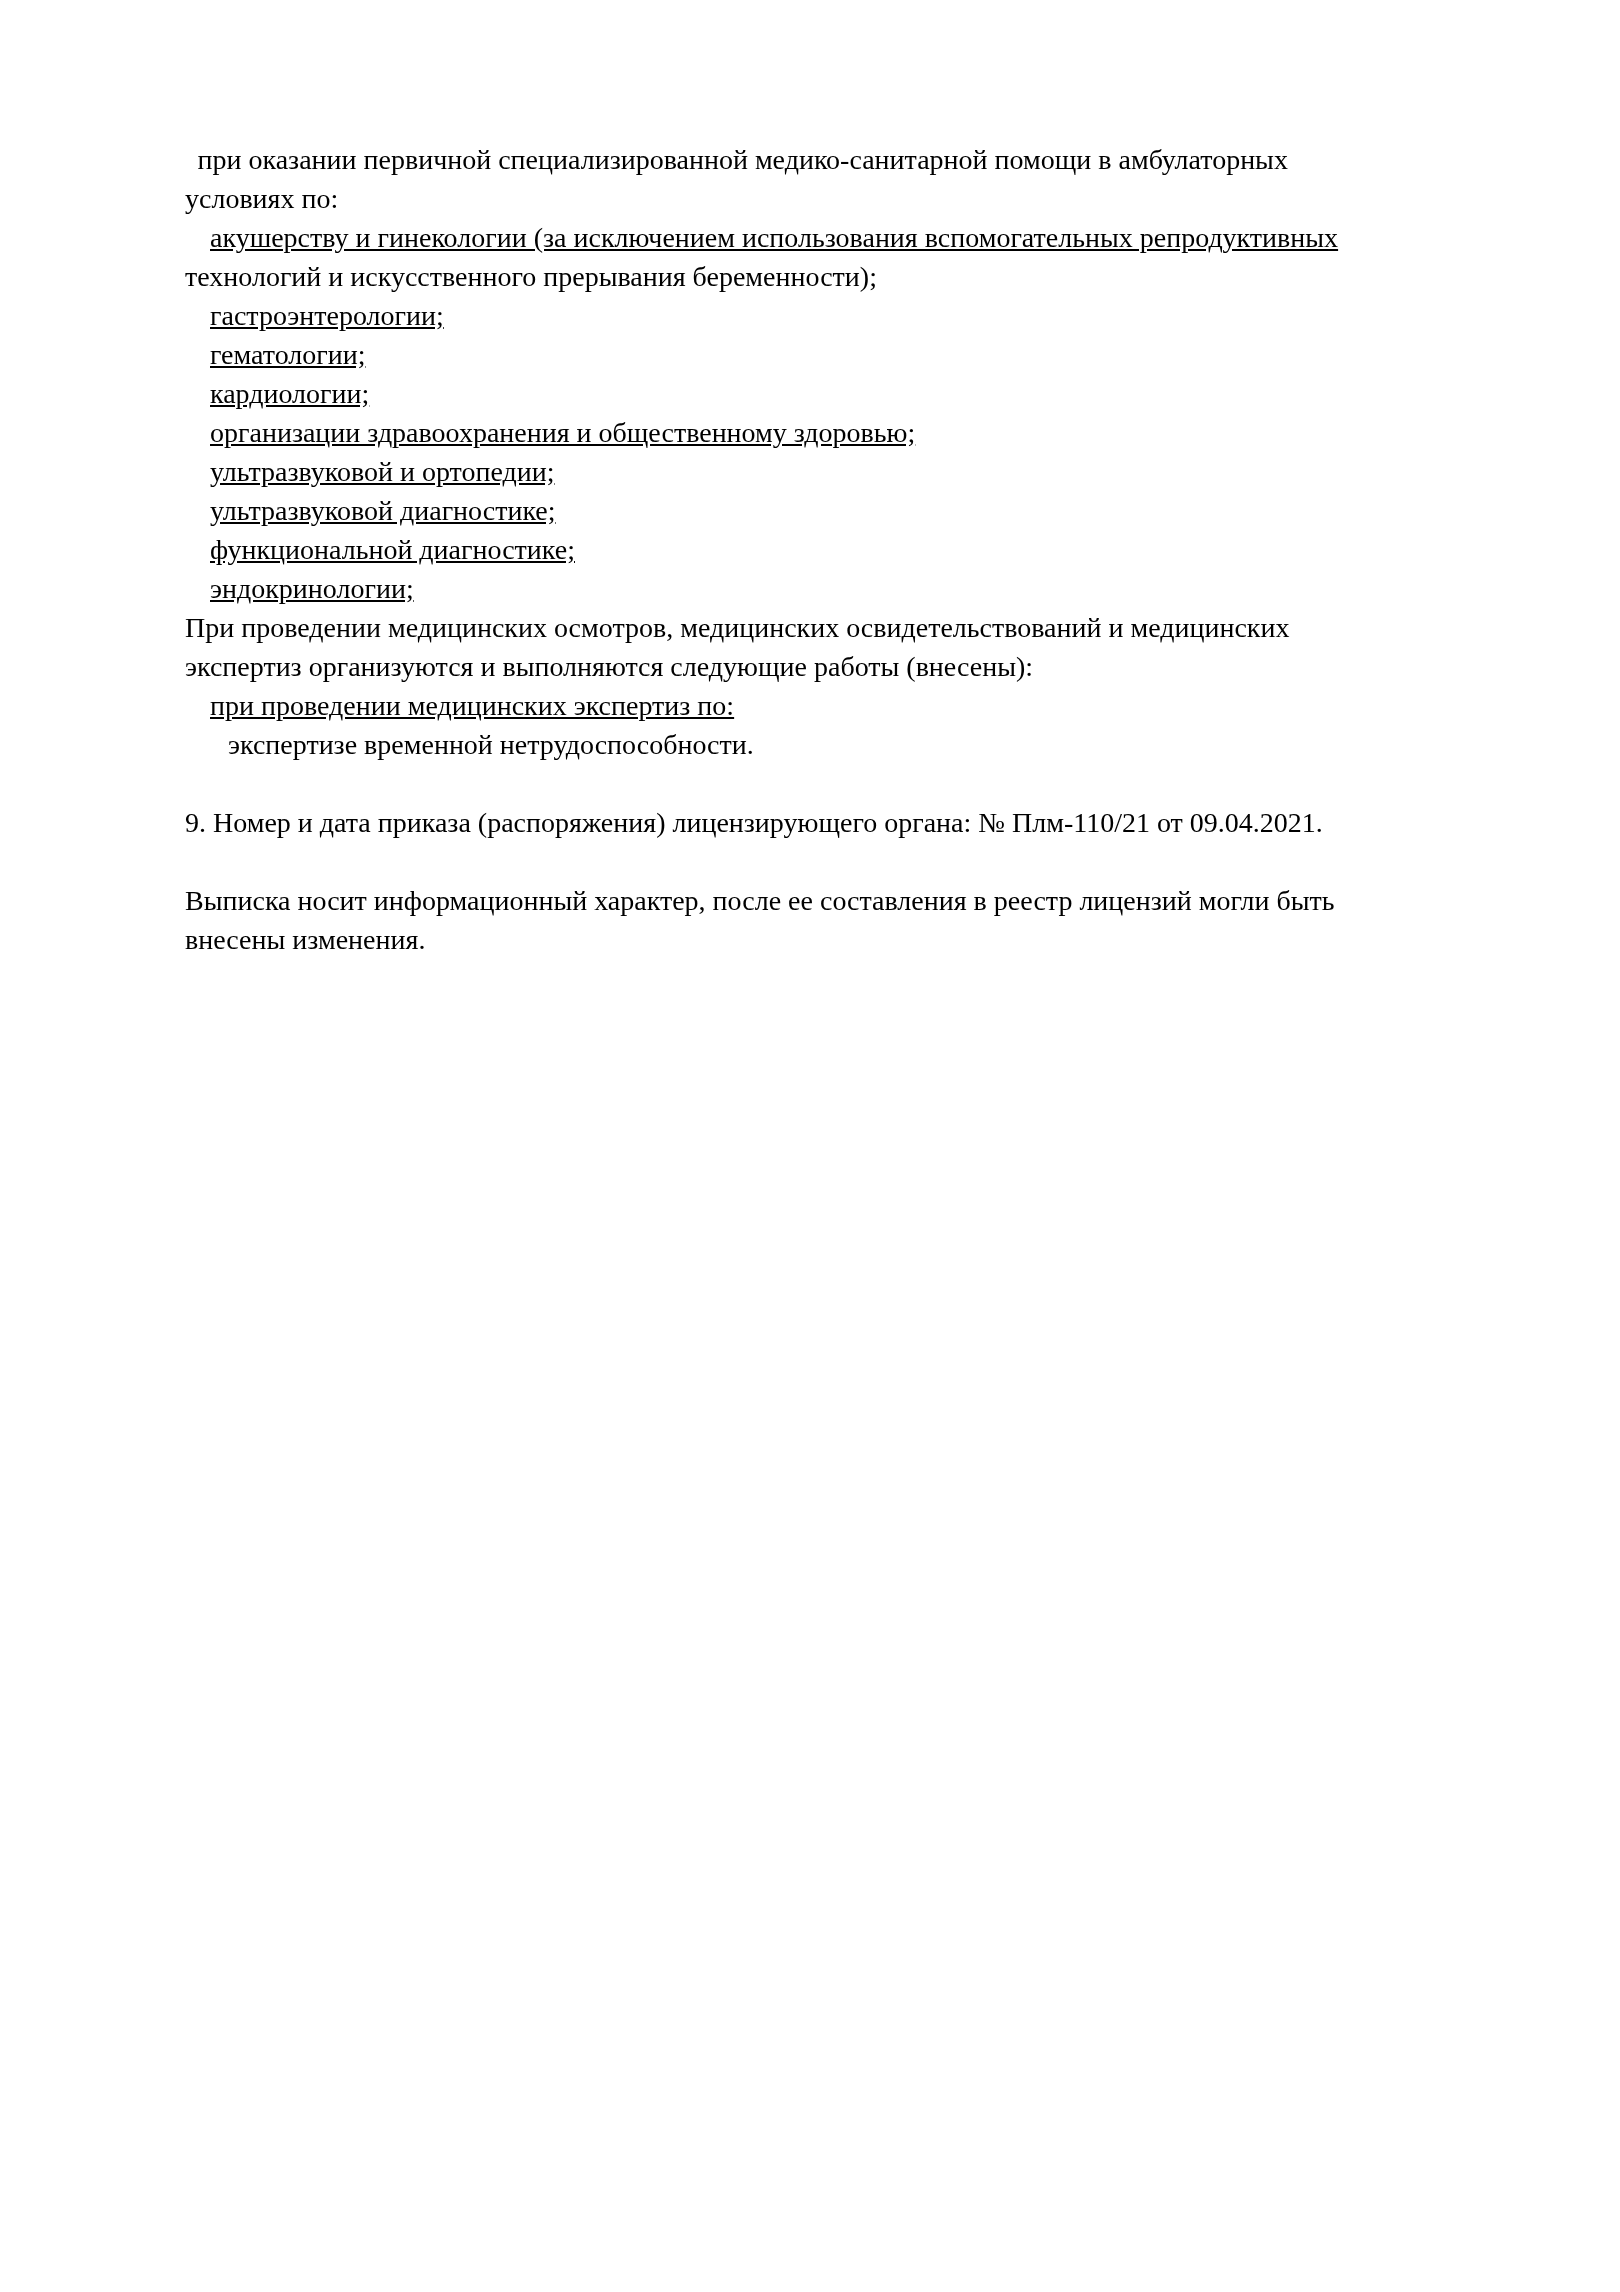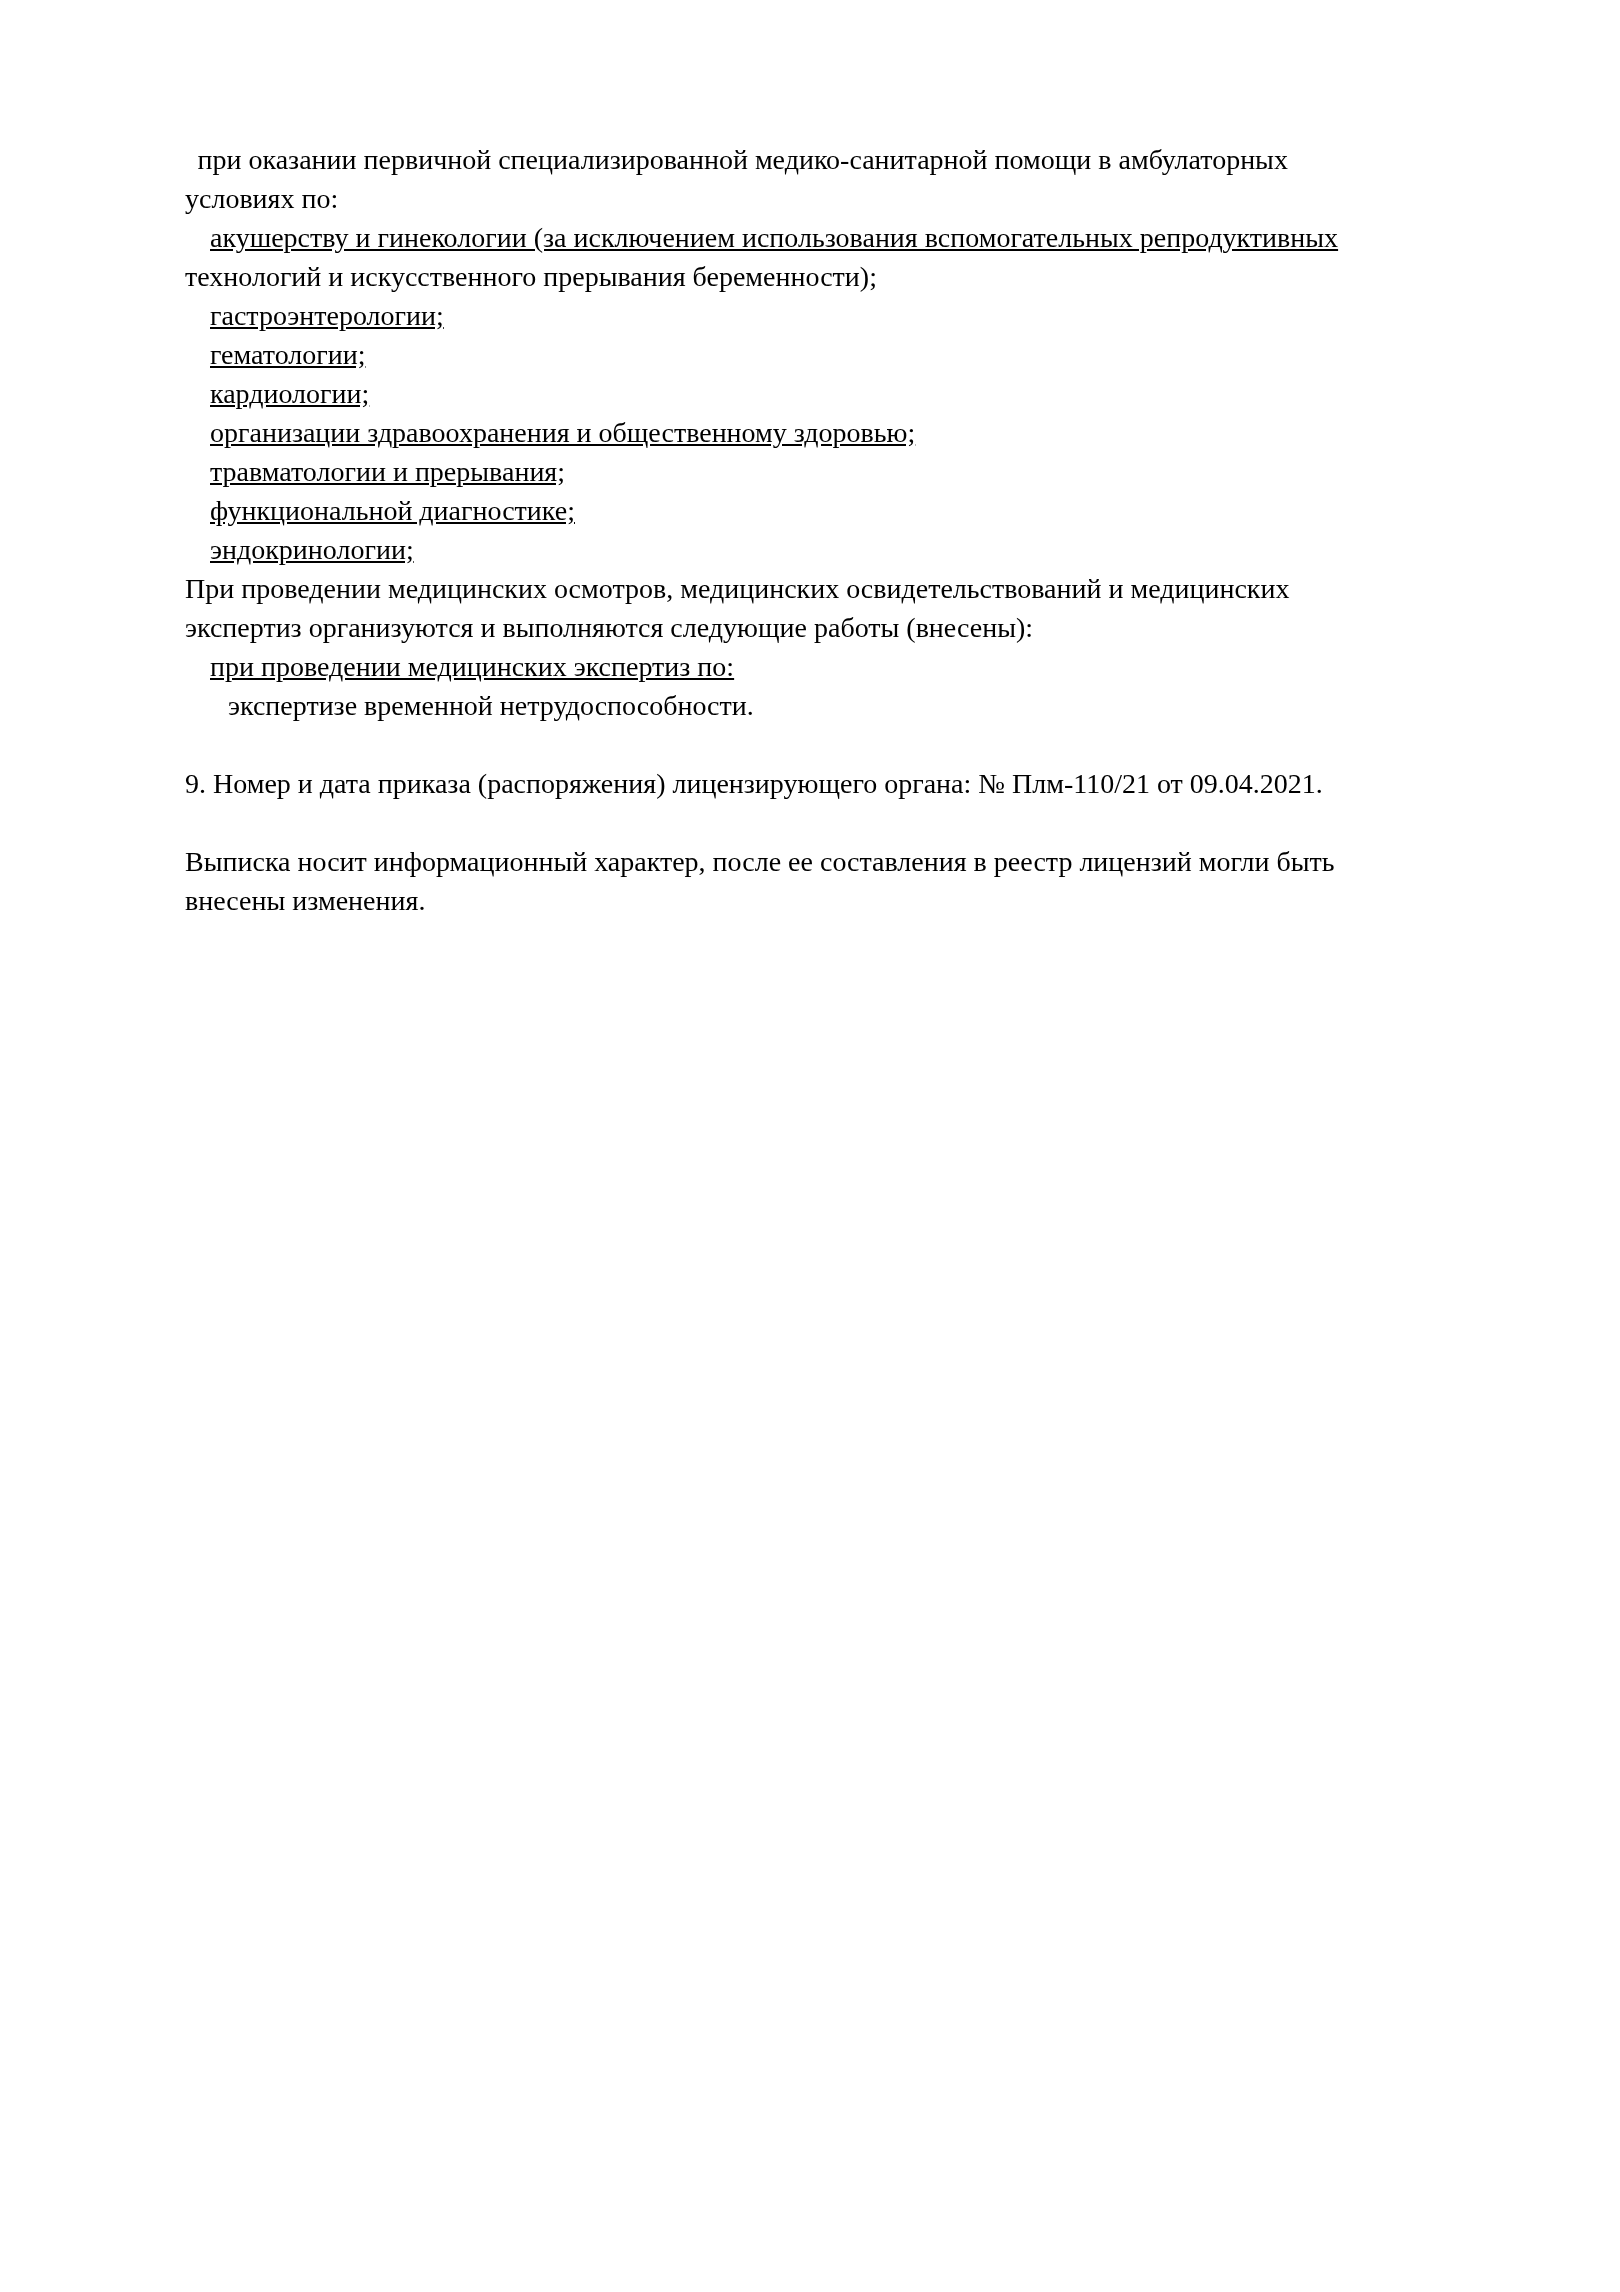--- a/index.html
+++ b/index.html
@@ -34,21 +34,22 @@
 
 <div class="page">
   <div class="line ind-1">при оказании первичной специализированной медико-санитарной помощи в амбулаторных</div>
   <div class="line">условиях по:</div>
   <div class="line ind-2">акушерству и гинекологии (за исключением использования вспомогательных репродуктивных</div>
   <div class="line">технологий и искусственного прерывания беременности);</div>
   <div class="line ind-2">гастроэнтерологии;</div>
   <div class="line ind-2">гематологии;</div>
   <div class="line ind-2">кардиологии;</div>
   <div class="line ind-2">организации здравоохранения и общественному здоровью;</div>
-  <div class="line ind-2">травматологии и прерывания;</div>
+  <div class="line ind-2">ультразвуковой и ортопедии;</div>
+  <div class="line ind-2">ультразвуковой диагностике;</div>
   <div class="line ind-2">функциональной диагностике;</div>
   <div class="line ind-2">эндокринологии;</div>
   <div class="line">При проведении медицинских осмотров, медицинских освидетельствований и медицинских</div>
   <div class="line">экспертиз организуются и выполняются следующие работы (внесены):</div>
   <div class="line ind-2">при проведении медицинских экспертиз по:</div>
   <div class="line ind-3">экспертизе временной нетрудоспособности.</div>
   <div class="line blank"></div>
   <div class="line">9. Номер и дата приказа (распоряжения) лицензирующего органа: № Плм-110/21 от 09.04.2021.</div>
   <div class="line blank"></div>
   <div class="line">Выписка носит информационный характер, после ее составления в реестр лицензий могли быть</div>

